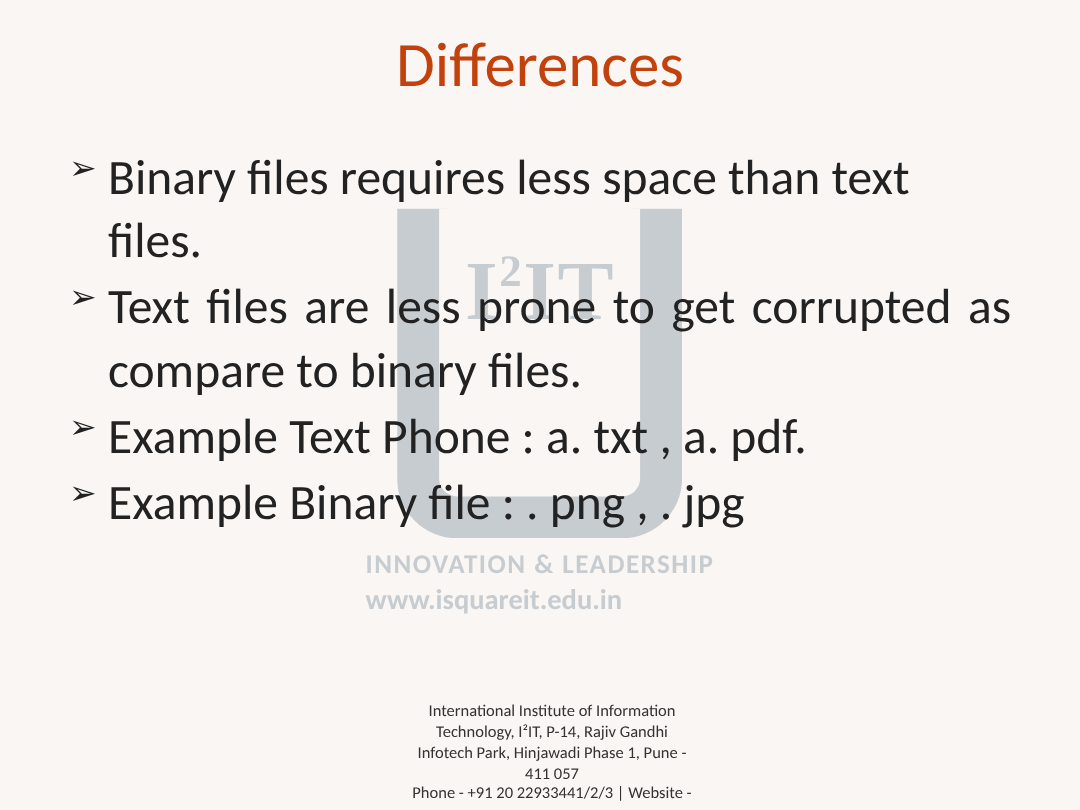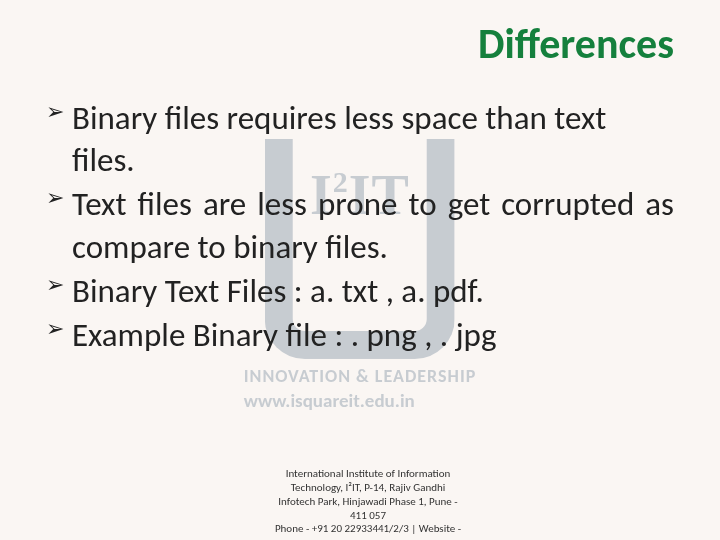--- a/index.html
+++ b/index.html
@@ -54,24 +54,24 @@
   }
   .slide{
     position:relative;
     z-index:1;
     width:100%;height:100%;
     box-sizing:border-box;
     padding:18px 46px 0 46px;
   }
   h1{
     margin:0 0 28px 0;
-    text-align:right;
-    font-weight:700;
+    text-align:center;
+    font-weight:400;
     font-size:42px;
-    color:#15803d;
+    color:#c2410c;
   }
   .bullets{
     font-size:33px;
     line-height:1.28;
     color:#222;
   }
   .bi{
     position:relative;
     padding-left:26px;
     margin-bottom:2px;
@@ -104,21 +104,21 @@
   </div>
   <div class="wm-tag">INNOVATION &amp; LEADERSHIP</div>
   <div class="wm-url">www.isquareit.edu.in</div>
 </div>
 
 <div class="slide">
   <h1>Differences</h1>
   <div class="bullets">
     <div class="bi"><span>Binary files requires less space than text files.</span></div>
     <div class="bi just"><span>Text files are less prone to get corrupted as compare to binary files.</span></div>
-    <div class="bi"><span> Binary  Text Files : a. txt , a. pdf.</span></div>
+    <div class="bi"><span> Example  Text Phone : a. txt , a. pdf.</span></div>
     <div class="bi"><span>Example Binary file : . png , . jpg</span></div>
   </div>
 </div>
 
 <div class="footer">
   <div>International Institute of Information</div>
   <div>Technology, I²IT, P-14, Rajiv Gandhi</div>
   <div>Infotech Park, Hinjawadi Phase 1, Pune -</div>
   <div>411 057</div>
   <div>Phone - +91 20 22933441/2/3 | Website -</div>

